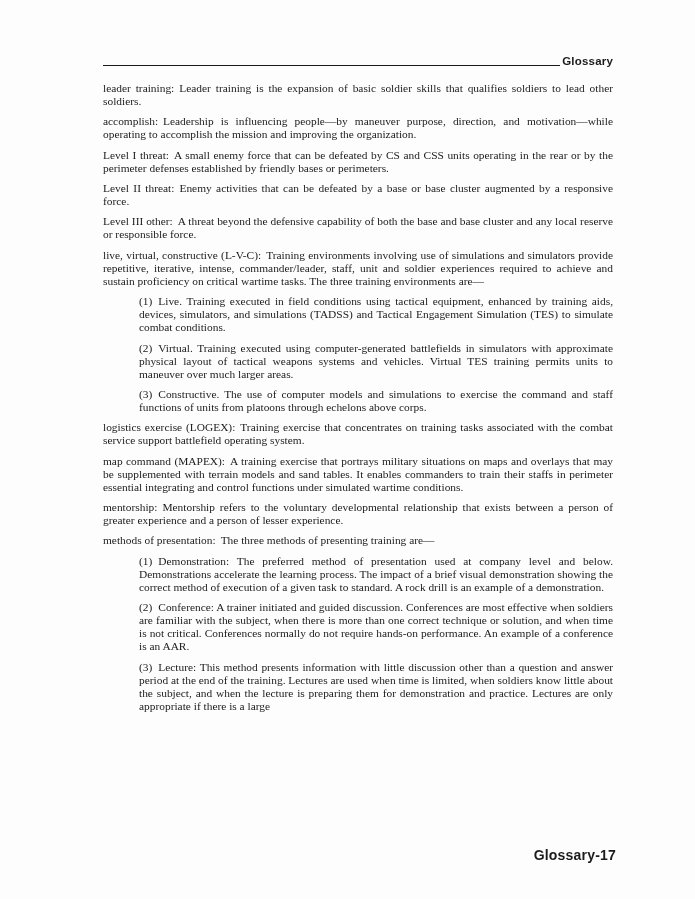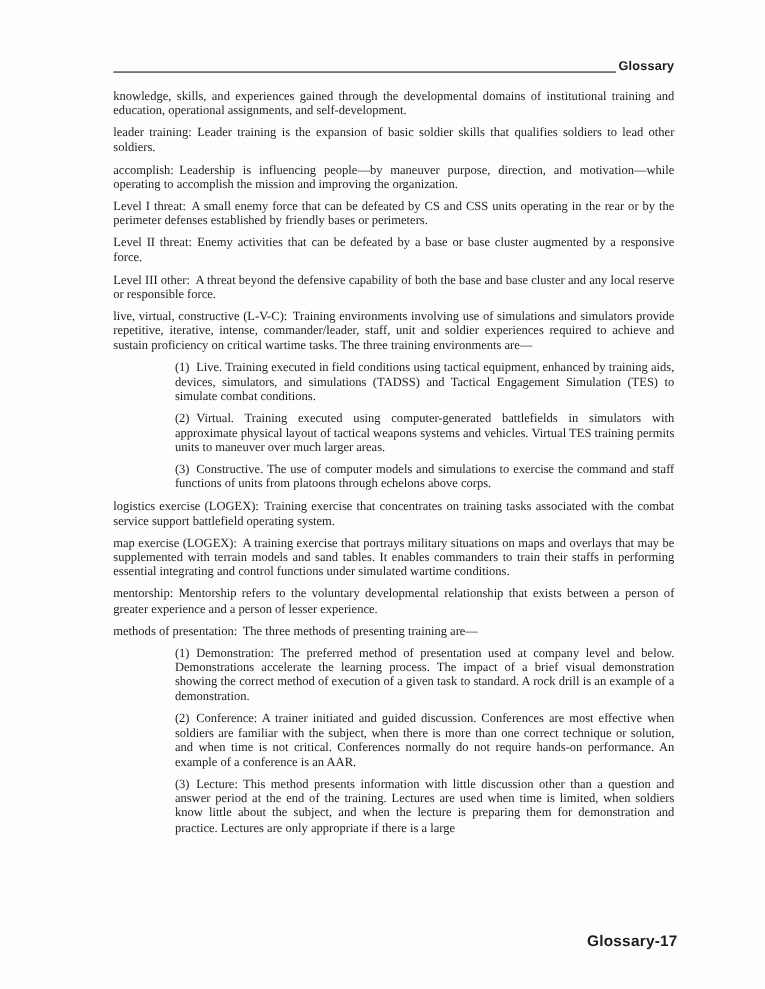--- a/index.html
+++ b/index.html
@@ -41,21 +41,21 @@
   .body-text {
     font-family: "Liberation Serif", serif;
     font-size: 11.4px;
     line-height: 13.15px;
     text-align: justify;
   }
   p.entry, p.subitem {
     margin: 0 0 7px 0;
   }
   p.subitem {
-    margin-left: 56px;
+    margin-left: 36px;
   }
   .term { font-weight: normal; }
   .def.after-term { padding-left: 5px; }
   .num { }
   .sub-text { padding-left: 6px; }
   .footer {
     position: absolute;
     top: 847px;
     right: 79px;
     font-family: "Liberation Sans", sans-serif;
@@ -69,32 +69,31 @@
 
 <div class="page">
   <div class="content">
 
     <div class="header-row">
       <span class="header-rule"></span>
       <span class="header-label">Glossary</span>
     </div>
 
     <div class="body-text" id="glossary-body">
-        <p class="entry"><span class="def">knowledge, skills, and experiences gained through the developmental domains of institutional training and education, operational assignments, and self-development.</span></p>
         <p class="entry"><span class="term">leader training:</span><span class="def after-term">Leader training is the expansion of basic soldier skills that qualifies soldiers to lead other soldiers.</span></p>
         <p class="entry"><span class="term">accomplish:</span><span class="def after-term">Leadership is influencing people—by maneuver purpose, direction, and motivation—while operating to accomplish the mission and improving the organization.</span></p>
         <p class="entry"><span class="term">Level I threat:</span><span class="def after-term">A small enemy force that can be defeated by CS and CSS units operating in the rear or by the perimeter defenses established by friendly bases or perimeters.</span></p>
         <p class="entry"><span class="term">Level II threat:</span><span class="def after-term">Enemy activities that can be defeated by a base or base cluster augmented by a responsive force.</span></p>
         <p class="entry"><span class="term">Level III other:</span><span class="def after-term">A threat beyond the defensive capability of both the base and base cluster and any local reserve or responsible force.</span></p>
         <p class="entry"><span class="term">live, virtual, constructive (L-V-C):</span><span class="def after-term">Training environments involving use of simulations and simulators provide repetitive, iterative, intense, commander/leader, staff, unit and soldier experiences required to achieve and sustain proficiency on critical wartime tasks.  The three training environments are—</span></p>
         <p class="subitem"><span class="num">(1)</span><span class="sub-text">Live.  Training executed in field conditions using tactical equipment, enhanced by training aids, devices, simulators, and simulations (TADSS) and Tactical Engagement Simulation (TES) to simulate combat conditions.</span></p>
         <p class="subitem"><span class="num">(2)</span><span class="sub-text">Virtual.  Training executed using computer-generated battlefields in simulators with approximate physical layout of tactical weapons systems and vehicles.  Virtual TES training permits units to maneuver over much larger areas.</span></p>
         <p class="subitem"><span class="num">(3)</span><span class="sub-text">Constructive.  The use of computer models and simulations to exercise the command and staff functions of units from platoons through echelons above corps.</span></p>
         <p class="entry"><span class="term">logistics exercise (LOGEX):</span><span class="def after-term">Training exercise that concentrates on training tasks associated with the combat service support battlefield operating system.</span></p>
-        <p class="entry"><span class="term">map exercise (LOGEX):</span><span class="def after-term">A training exercise that portrays military situations on maps and overlays that may be supplemented with terrain models and sand tables.  It enables commanders to train their staffs in performing essential integrating and control functions under simulated wartime conditions.</span></p>
+        <p class="entry"><span class="term">map command (MAPEX):</span><span class="def after-term">A training exercise that portrays military situations on maps and overlays that may be supplemented with terrain models and sand tables.  It enables commanders to train their staffs in perimeter essential integrating and control functions under simulated wartime conditions.</span></p>
         <p class="entry"><span class="term">mentorship:</span><span class="def after-term">Mentorship refers to the voluntary developmental relationship that exists between a person of greater experience and a person of lesser experience.</span></p>
         <p class="entry"><span class="term">methods of presentation:</span><span class="def after-term">The three methods of presenting training are—</span></p>
         <p class="subitem"><span class="num">(1)</span><span class="sub-text">Demonstration:  The preferred method of presentation used at company level and below.  Demonstrations accelerate the learning process.  The impact of a brief visual demonstration showing the correct method of execution of a given task to standard.  A rock drill is an example of a demonstration.</span></p>
         <p class="subitem"><span class="num">(2)</span><span class="sub-text">Conference:  A trainer initiated and guided discussion.  Conferences are most effective when soldiers are familiar with the subject, when there is more than one correct technique or solution, and when time is not critical.  Conferences normally do not require hands-on performance.  An example of a conference is an AAR.</span></p>
         <p class="subitem"><span class="num">(3)</span><span class="sub-text">Lecture:  This method presents information with little discussion other than a question and answer period at the end of the training.  Lectures are used when time is limited, when soldiers know little about the subject, and when the lecture is preparing them for demonstration and practice.  Lectures are only appropriate if there is a large</span></p>
       </div>
 
   </div>
 
   <div class="footer">

